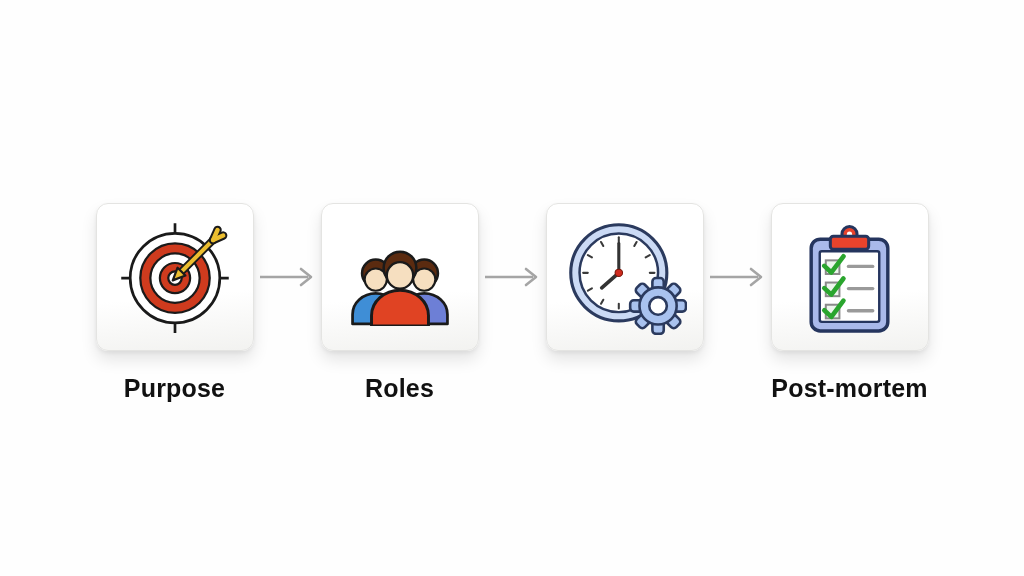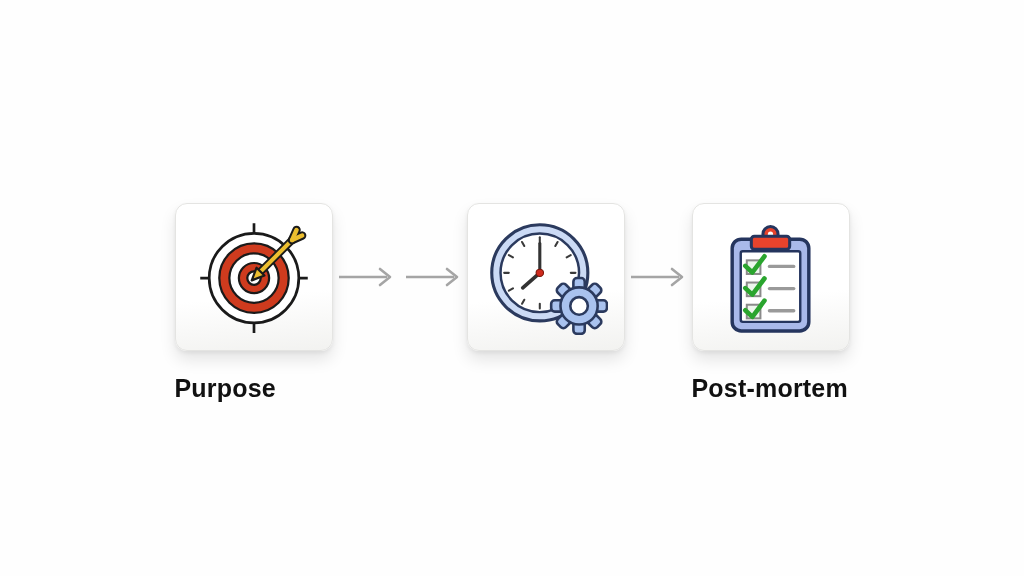--- a/index.html
+++ b/index.html
@@ -11,21 +11,21 @@
   }
   .flow-row {
     display: flex;
     align-items: flex-start;
     justify-content: center;
     margin-top: 203px;
   }
   .step {
     display: flex;
     flex-direction: column;
-    align-items: flex-start;
+    align-items: center;
   }
   .card {
     width: 158px;
     height: 148px;
     background: linear-gradient(175deg, #ffffff 62%, #f2f2f0 100%);
     border: 1px solid #e4e4e2;
     border-radius: 12px;
     box-shadow: 0 9px 16px rgba(0,0,0,0.10), 0 2px 4px rgba(0,0,0,0.06);
     display: flex;
     align-items: center;
@@ -82,20 +82,45 @@
     <div class="step-label">Purpose</div>
   </div>
 
   <div class="connector">
     <svg width="60" height="24" viewBox="0 0 60 24">
       <line x1="3" y1="12" x2="51" y2="12" stroke="#a5a5a5" stroke-width="2.6"></line>
       <polyline points="44,4 54,12 44,20" fill="none" stroke="#a5a5a5" stroke-width="2.6" stroke-linejoin="round" stroke-linecap="round"></polyline>
     </svg>
   </div>
 
+  <div class="step">
+    <div class="card">
+      <svg width="116" height="97" viewBox="0 0 110 92">
+
+        <g>
+          <path d="M 10,90 v-9 a 22,20 0 0 1 44,0 v 9 z" fill="#3f8ed6" stroke="#1a1a1a" stroke-width="2.6" stroke-linejoin="round"></path>
+          <circle cx="32" cy="42" r="13" fill="#5b2b10" stroke="#1a1a1a" stroke-width="2.4"></circle>
+          <circle cx="32" cy="48" r="10.5" fill="#f6dfc0" stroke="#1a1a1a" stroke-width="2"></circle>
+        </g>
+
+        <g>
+          <path d="M 56,90 v-9 a 22,20 0 0 1 44,0 v 9 z" fill="#6d7fd6" stroke="#1a1a1a" stroke-width="2.6" stroke-linejoin="round"></path>
+          <circle cx="78" cy="42" r="13" fill="#5b2b10" stroke="#1a1a1a" stroke-width="2.4"></circle>
+          <circle cx="78" cy="48" r="10.5" fill="#f6dfc0" stroke="#1a1a1a" stroke-width="2"></circle>
+        </g>
+
+        <g>
+          <path d="M 28,92 v-10 a 27,24 0 0 1 54,0 v 10 z" fill="#e04323" stroke="#1a1a1a" stroke-width="2.8" stroke-linejoin="round"></path>
+          <circle cx="55" cy="37" r="15.5" fill="#5b2b10" stroke="#1a1a1a" stroke-width="2.4"></circle>
+          <circle cx="55" cy="44" r="12.5" fill="#f6dfc0" stroke="#1a1a1a" stroke-width="2.2"></circle>
+        </g>
+      </svg>
+    </div>
+    <div class="step-label">Roles</div>
+  </div>
 
   <div class="connector">
     <svg width="60" height="24" viewBox="0 0 60 24">
       <line x1="3" y1="12" x2="51" y2="12" stroke="#a5a5a5" stroke-width="2.6"></line>
       <polyline points="44,4 54,12 44,20" fill="none" stroke="#a5a5a5" stroke-width="2.6" stroke-linejoin="round" stroke-linecap="round"></polyline>
     </svg>
   </div>
 
   <div class="step">
     <div class="card">

